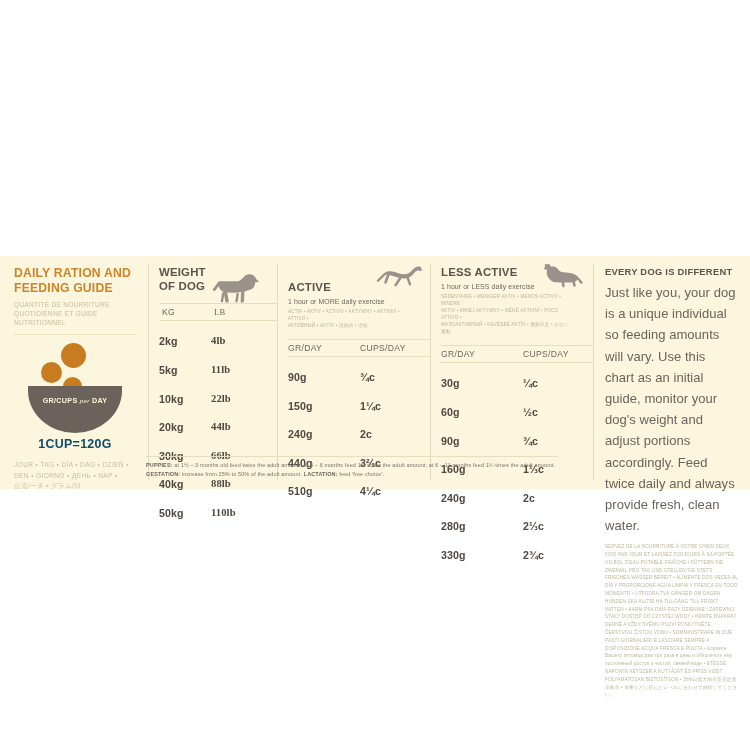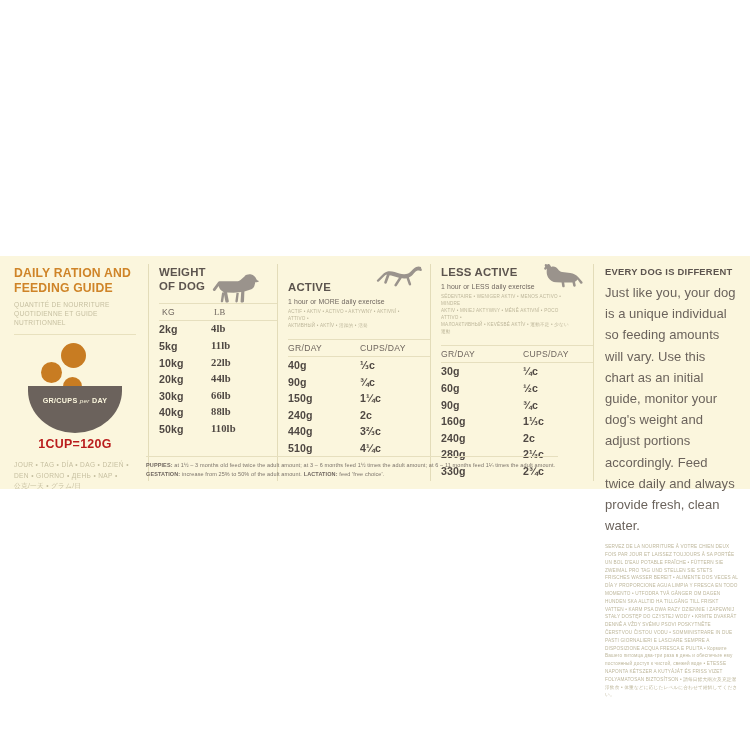--- a/index.html
+++ b/index.html
@@ -94,21 +94,21 @@
     width: 94px;
     text-align: center;
     color: #fbf6dd;
     font-size: 7.2px;
     font-weight: bold;
     letter-spacing: .3px;
   }
   .bowl-text i { font-size: 6.2px; font-weight: normal; }
   .cup-eq {
     margin-top: 18px;
-    color: #b91c1c;
+    color: #0c4a6e;
     font-size: 12.4px;
     font-weight: bold;
     letter-spacing: .3px;
     text-align: center;
     width: 122px;
   }
   .brand-langs {
     margin-top: 9px;
     color: #c6bfa0;
     font-size: 6.6px;
@@ -158,20 +158,21 @@
     font-size: 8.6px;
     letter-spacing: .3px;
   }
   .drow { display: flex; }
   .dcell {
     color: #4f4843;
     font-size: 10.6px;
     font-weight: bold;
     line-height: 16.6px;
     letter-spacing: .1px;
+    margin-top: 12px;
   }
   .w-c1 { flex: 0 0 52px; }
   .w-c2 { flex: 0 0 60px; font-family: Liberation Serif, serif; }
 
   
   #col-active { flex: 0 0 142px; padding: 25px 0 6px 10px; box-sizing: border-box; position: relative; }
   #col-less   { flex: 0 0 152px; padding: 10px 0 24px 10px; box-sizing: border-box; position: relative; }
   .a-c1 { flex: 0 0 72px; }
   .a-c2 { flex: 0 0 70px; }
   .l-c1 { flex: 0 0 82px; }
@@ -321,24 +322,20 @@
       <div class="sec-langs">
         <div>ACTIF • AKTIV • ACTIVO • AKTYWNY • AKTIVNÍ • ATTIVO •</div>
         <div>АКТИВНЫЙ • AKTÍV • 活躍的 • 活発</div>
       </div>
 
       <div class="hrow">
         <div class="hcell a-c1">GR/DAY</div>
         <div class="hcell a-c2">CUPS/DAY</div>
       </div>
       <div>
-        <div class="drow">
-            <div class="dcell a-c1">40g</div>
-            <div class="dcell a-c2">⅓c</div>
-          </div>
         <div class="drow">
             <div class="dcell a-c1">90g</div>
             <div class="dcell a-c2">¾c</div>
           </div>
         <div class="drow">
             <div class="dcell a-c1">150g</div>
             <div class="dcell a-c2">1¼c</div>
           </div>
         <div class="drow">
             <div class="dcell a-c1">240g</div>

